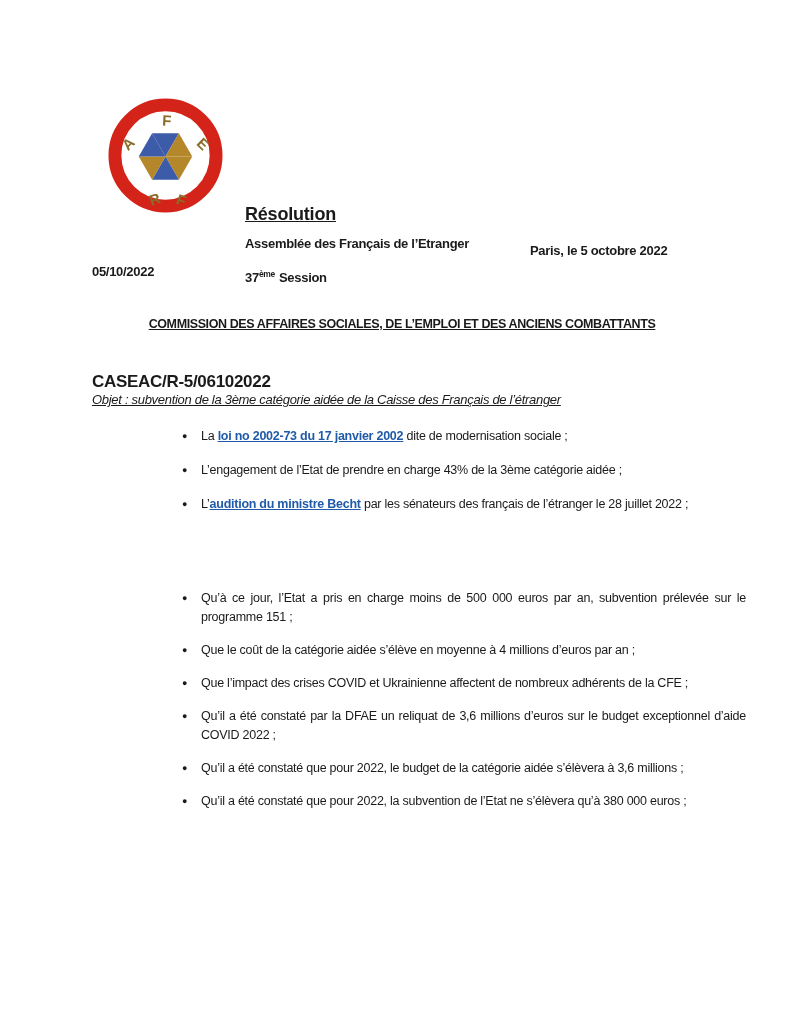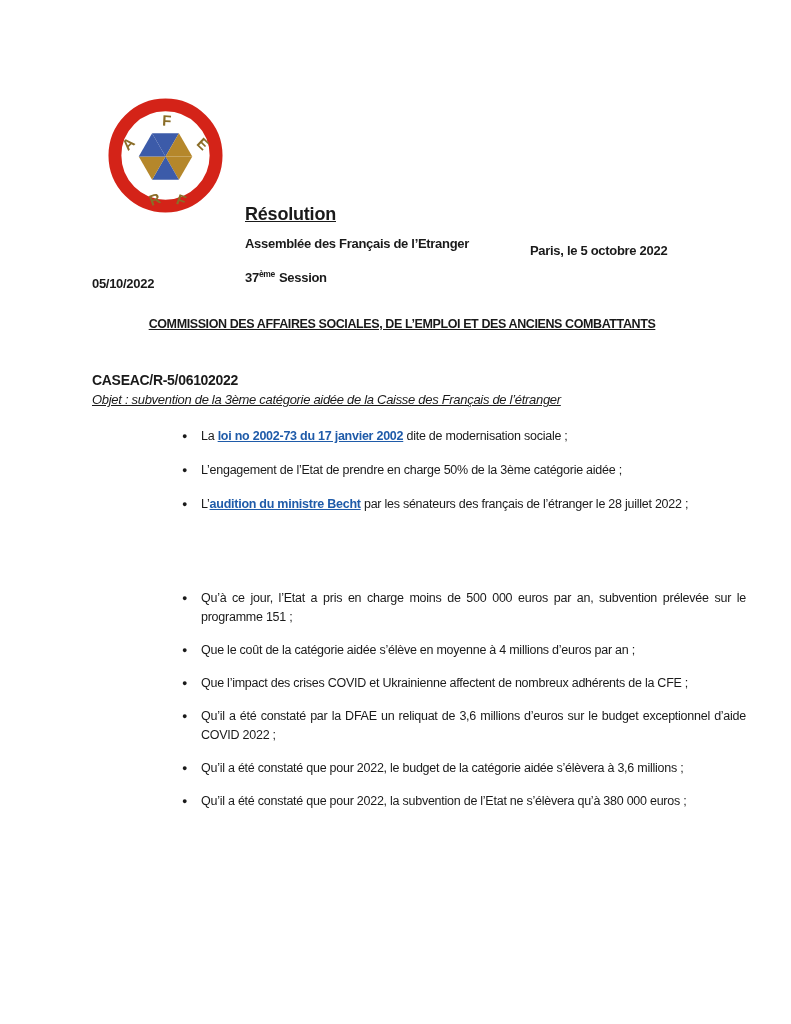--- a/index.html
+++ b/index.html
@@ -12,24 +12,24 @@
   #logo{left:106px;top:96px;width:119px;height:119px;}
   #logo text{font-family:"Liberation Sans",sans-serif;font-weight:bold;font-size:15px;}
   
   #doc-title{left:245px;top:161px;font-size:18px;font-weight:bold;text-decoration:underline;letter-spacing:-0.2px;margin-top:43px;}
   
   #assembly{left:245px;top:236px;font-size:13px;font-weight:bold;letter-spacing:-0.3px;}
   #place-date{left:530px;top:243px;font-size:13px;font-weight:bold;letter-spacing:-0.3px;}
   #session{left:245px;top:269px;font-size:13px;font-weight:bold;letter-spacing:-0.3px;}
   #session sup{font-size:8.5px;}
   #session .sess-label{margin-left:4px;}
-  #doc-date{left:92px;top:276px;font-size:13px;font-weight:bold;letter-spacing:-0.3px;}
+  #doc-date{left:92px;top:264px;font-size:13px;font-weight:bold;letter-spacing:-0.3px;}
   #commission{left:0;right:0;top:317px;text-align:center;font-size:12.5px;font-weight:bold;
     text-decoration:underline;letter-spacing:-0.4px;margin-left:13px;}
-  #reference{left:92px;top:372px;font-size:14px;font-weight:bold;letter-spacing:-0.3px;text-align:center;}
+  #reference{left:92px;top:372px;font-size:17px;font-weight:bold;letter-spacing:-0.3px;text-align:center;}
   #subject{left:92px;top:392px;font-size:13px;font-weight:normal;font-style:italic;
     text-decoration:underline;letter-spacing:-0.3px;}
   
   .section{position:absolute;left:92px;width:650px;}
   #sec-vu{top:423px;}
   #sec-considerant{top:572px;}
   #sec-demande{top:850px;}
   .section h2{margin:0;font-size:13.5px;line-height:18px;font-weight:bold;letter-spacing:-0.2px;}
   .section ul{list-style:none;margin:16px;padding:0;}
   #sec-vu ul{margin-top:4px;}
@@ -80,21 +80,21 @@
   <div id="doc-date" class="abs">05/10/2022</div>
 
   <div id="commission" class="abs">COMMISSION DES AFFAIRES SOCIALES, DE L’EMPLOI ET DES ANCIENS COMBATTANTS</div>
 
   <div id="reference" class="abs">CASEAC/R-5/06102022</div>
   <div id="subject" class="abs">Objet : subvention de la 3ème catégorie aidée de la Caisse des Français de l’étranger</div>
 
   <div id="sec-vu" class="section">
     <ul>
         <li><span>La </span><span class="lnk">loi no 2002-73 du 17 janvier 2002</span><span> dite de modernisation sociale ;</span></li>
-        <li><span>L’engagement de l’Etat de prendre en charge 50% de la 3ème catégorie aidée ;</span></li>
+        <li><span>L’engagement de l’Etat de prendre en charge 43% de la 3ème catégorie aidée ;</span></li>
         <li><span>L’</span><span class="lnk">audition du ministre Becht</span><span> par les sénateurs des français de l’étranger le 28 juillet 2022 ;</span></li>
       </ul>
   </div>
 
   <div id="sec-considerant" class="section">
     <ul>
         <li><span>Qu’à ce jour, l’Etat a pris en charge moins de 500 000 euros par an, subvention prélevée sur le programme 151 ;</span></li>
         <li><span>Que le coût de la catégorie aidée s’élève en moyenne à 4 millions d’euros par an ;</span></li>
         <li><span>Que l’impact des crises COVID et Ukrainienne affectent de nombreux adhérents de la CFE ;</span></li>
         <li><span>Qu’il a été constaté par la DFAE un reliquat de 3,6 millions d’euros sur le budget exceptionnel d’aide COVID 2022 ;</span></li>

